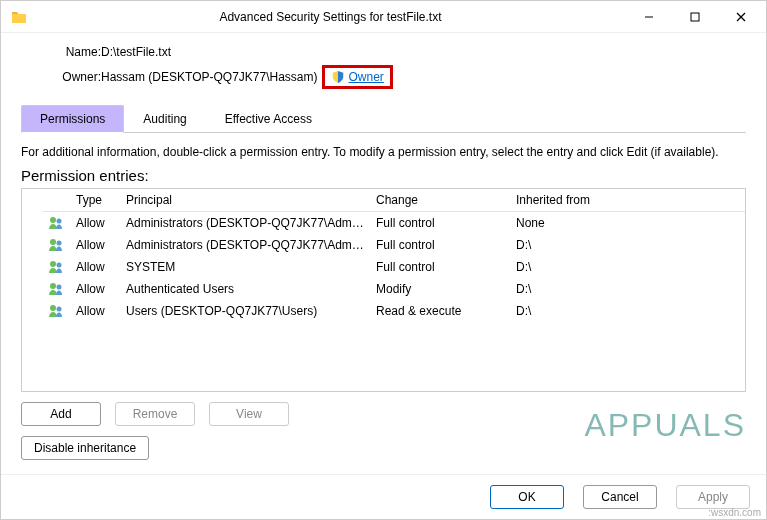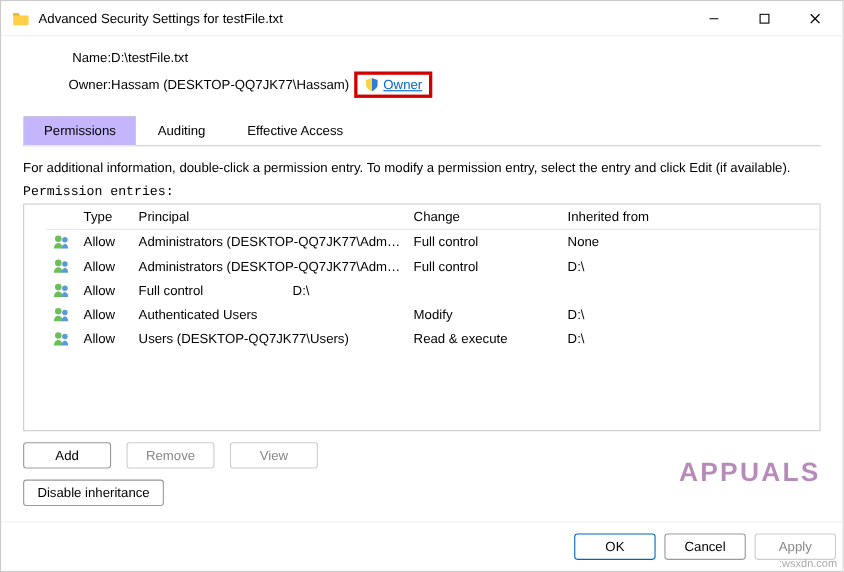--- a/index.html
+++ b/index.html
@@ -1,52 +1,52 @@
 <!DOCTYPE html>
 <html><head>
 <meta charset="utf-8">
 <style>
 * { box-sizing: border-box; font-family: "Segoe UI", Arial, sans-serif; }
 body { margin: 0; background: #fff; width: 767px; height: 520px; overflow: hidden; font-size: 12px; color: #000; }
 .window { border: 1px solid #ccc; width: 767px; height: 520px; display: flex; flex-direction: column; background: #fff; }
 .titlebar { display: flex; align-items: center; height: 32px; padding: 0 2px 0 10px; border-bottom: 1px solid #eee; }
 .titlebar .icon { width: 16px; height: 16px; margin-right: 8px; }
-.titlebar .title { flex: 1; font-size: 12px; }
+.titlebar .title { flex: 1; font-size: 12px; text-align: center; }
 .winbtn { width: 46px; height: 30px; display: flex; align-items: center; justify-content: center; background: transparent; border: none; cursor: pointer; }
 .content { flex: 1; padding: 12px 20px 14px 20px; display: flex; flex-direction: column; position: relative; }
 .row { display: flex; align-items: center; margin-bottom: 6px; font-size: 12px; text-align: right; }
 .row .label { width: 80px; }
 .row .value { }
 .change-box { display: inline-flex; align-items: center; border: 3px solid #d00000; padding: 2px 6px; margin-left: 4px; }
 .shield { width: 14px; height: 14px; margin-right: 4px; }
 .change-link { color: #0066cc; text-decoration: underline; cursor: pointer; font-size: 12px; }
 .tabs { display: flex; border-bottom: 1px solid #ccc; margin-top: 10px; }
 .tab { padding: 6px 18px; font-size: 12px; cursor: pointer; border: 1px solid transparent; border-bottom: none; background: transparent; }
 .tab.active { border-color: #ccc; border-bottom: 1px solid #fff; margin-bottom: -1px; background: #c4b5fd; border-radius: 2px 2px 0 0; }
 .info-text { margin: 12px 0 8px 0; font-size: 12px; }
-.entries-label { margin-bottom: 4px; font-size: 12px; font-family: Liberation Mono, monospace; }
+.entries-label { margin-bottom: 4px; font-size: 15px; }
 .table-container { border: 1px solid #ccc; flex: 1; min-height: 170px; background: #fff; overflow: hidden; padding-left: 20px; }
 .table-header { display: flex; border-bottom: 1px solid #e5e5e5; background: #fff; }
 .th { padding: 4px 6px; font-size: 12px; border-right: 1px solid transparent; }
 .table-body { }
 .tr { display: flex; align-items: center; padding: 1px 0; }
 .td { padding: 2px 6px; font-size: 12px; white-space: nowrap; overflow: hidden; text-overflow: ellipsis; }
 .col-icon { width: 28px; flex-shrink: 0; display: flex; align-items: center; justify-content: center; }
 .col-type { width: 50px; flex-shrink: 0; }
 .col-principal { width: 250px; flex-shrink: 0; }
 .col-access { width: 140px; flex-shrink: 0; }
 .col-inherited { flex: 1; }
 .button-row { display: flex; gap: 14px; margin-top: 10px; }
 .button-row2 { margin-top: 10px; }
 .btn { min-width: 80px; height: 24px; background: #fff; border: 1px solid #999; border-radius: 3px; font-size: 12px; padding: 0 12px; cursor: pointer; text-align: center; }
 .btn:disabled { color: #888; border-color: #ccc; cursor: default; }
 .btn.primary { border-color: #0067c0; }
-.footer { display: flex; justify-content: flex-end; gap: 8px; padding: 10px 6px; border-top: 1px solid #eee; }
+.footer { display: flex; justify-content: flex-end; gap: 19px; padding: 10px 16px; border-top: 1px solid #eee; }
 .footer .btn { min-width: 74px; }
-.watermark { position: absolute; right: 20px; bottom: 30px; opacity: 0.5; font-size: 24px; font-weight: bold; color: #701a75; pointer-events: none; letter-spacing: 2px; }
+.watermark { position: absolute; right: 20px; bottom: 30px; opacity: 0.5; font-size: 32px; font-weight: normal; color: #0f766e; pointer-events: none; letter-spacing: 2px; }
 .wsx { position: absolute; right: 6px; bottom: 2px; font-size: 10px; color: #aaa; pointer-events: none; }
 </style>
 </head>
 <body>
 
 <div class="window">
   <div class="titlebar">
     <span class="icon">
       <svg viewBox="0 0 16 16" width="16" height="16">
           <path fill="#ffcf48" d="M1 3h5l1 2h8v8a1 1 0 0 1-1 1H1z"></path>
@@ -140,20 +140,21 @@
           <div class="tr">
             <div class="td col-icon">
               <svg viewBox="0 0 16 16" width="16" height="16">
                 <circle cx="5" cy="5" r="3" fill="#6bbf59"></circle>
                 <path fill="#6bbf59" d="M1 14c0-3 2-5 4-5s4 2 4 5z"></path>
                 <circle cx="11" cy="6" r="2.5" fill="#5a9bd5"></circle>
                 <path fill="#5a9bd5" d="M8 14c0-2.5 1.5-4.5 3-4.5s3 2 3 4.5z"></path>
               </svg>
             </div>
             <div class="td col-type">Allow</div>
+            <div class="td col-principal">SYSTEM</div>
             <div class="td col-access">Full control</div>
             <div class="td col-inherited">D:\</div>
           </div>
           <div class="tr">
             <div class="td col-icon">
               <svg viewBox="0 0 16 16" width="16" height="16">
                 <circle cx="5" cy="5" r="3" fill="#6bbf59"></circle>
                 <path fill="#6bbf59" d="M1 14c0-3 2-5 4-5s4 2 4 5z"></path>
                 <circle cx="11" cy="6" r="2.5" fill="#5a9bd5"></circle>
                 <path fill="#5a9bd5" d="M8 14c0-2.5 1.5-4.5 3-4.5s3 2 3 4.5z"></path>

